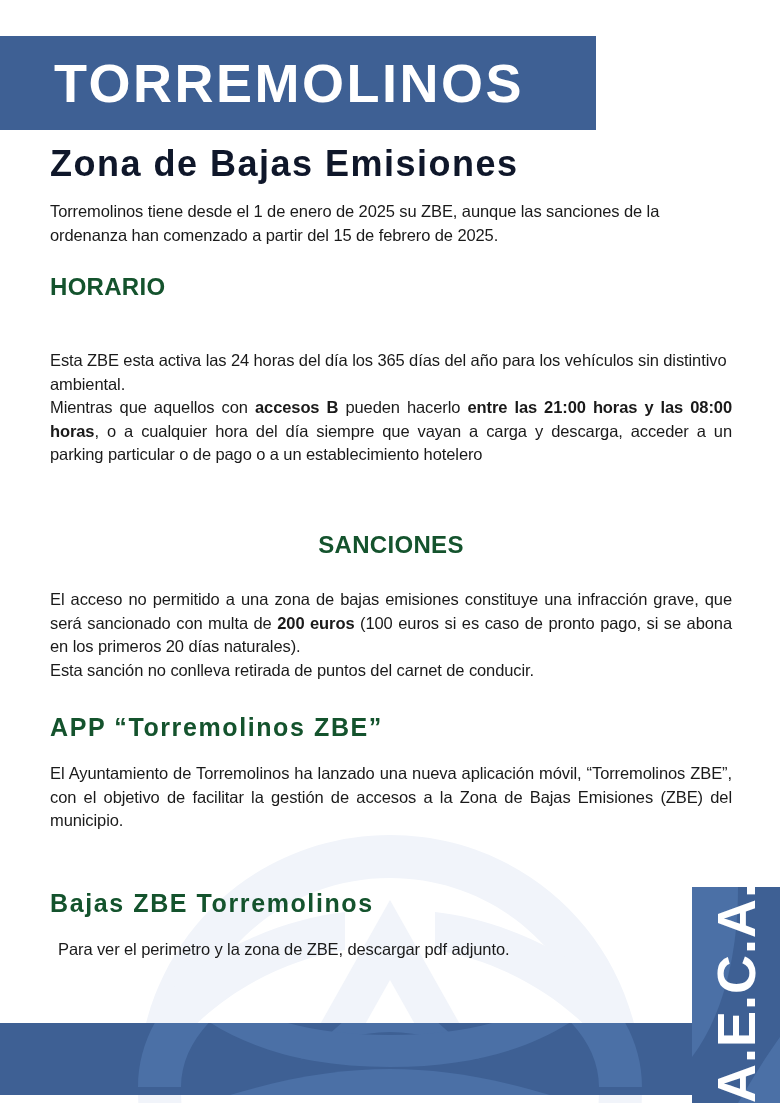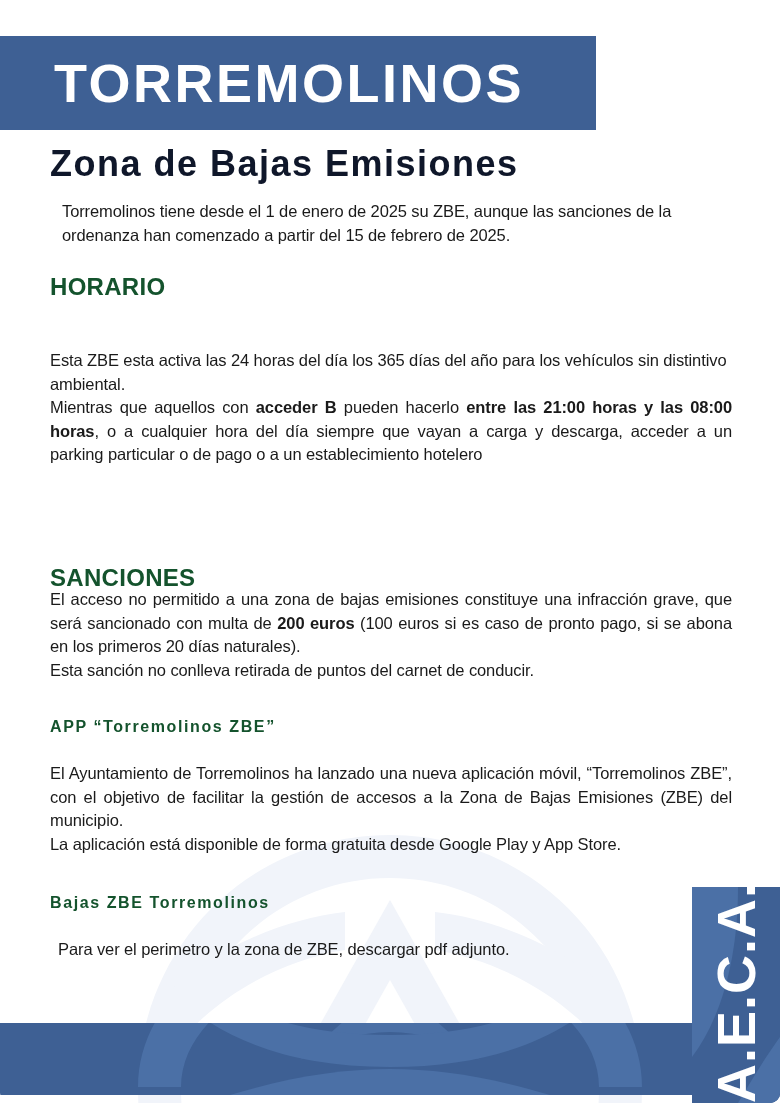--- a/index.html
+++ b/index.html
@@ -9,21 +9,20 @@
   }
   body {
     font-family: "Liberation Sans", sans-serif;
   }
   #page {
     position: relative;
     width: 780px;
     height: 1103px;
     background: #ffffff;
     overflow: hidden;
-    border-radius: 10px;
   }
 
   
   #watermark {
     position: absolute;
     left: 0;
     top: 0;
     width: 780px;
     height: 1103px;
     pointer-events: none;
@@ -148,21 +147,21 @@
 
   h2.section {
     margin: 0;
     color: #14532d;
     font-weight: bold;
     font-size: 24px;
     line-height: 30px;
     letter-spacing: 0.3px;
     white-space: nowrap;
   }
-  h2.section.spaced { letter-spacing: 1.6px; font-size: 16px; }
+  h2.section.spaced { letter-spacing: 1.6px; font-size: 25px; }
 </style>
 </head>
 <body>
 
 <div id="page">
 
   <svg id="watermark" viewBox="0 0 780 1103" preserveAspectRatio="none" aria-hidden="true">
     <defs>
       <clipPath id="pageClip">
           <rect x="0" y="0" width="780" height="1103"></rect>
@@ -196,49 +195,48 @@
     </g>
   </svg>
 
   <div id="header-bar"></div>
   <div id="header-title">TORREMOLINOS</div>
 
   <div id="content">
 
     <div class="subtitle">Zona de Bajas Emisiones</div>
 
-    <div class="block" style="top:200px;margin-left:12px;">
+    <div class="block" style="top:200px;">
       <p class="para nojust">Torremolinos tiene desde el 1 de enero de 2025 su ZBE, aunque las sanciones de la ordenanza han comenzado a partir del 15 de febrero de 2025.</p>
     </div>
 
     <div class="block" style="top:272px;">
       <h2 class="section">HORARIO</h2>
     </div>
 
     <div class="block" style="top:312px;margin-top:37px;">
       <p class="para nojust">Esta ZBE esta activa las 24 horas del día los 365 días del año para los vehículos sin distintivo ambiental.</p>
-      <p class="para"><span>Mientras que aquellos con </span><b>acceder B</b><span> pueden hacerlo </span><b>entre las 21:00 horas y las 08:00 horas</b><span>, o a cualquier hora del día siempre que vayan a carga y descarga, acceder a un parking particular o de pago o a un establecimiento hotelero</span></p>
-    </div>
-
-    <div class="block" style="top:563px;">
+      <p class="para"><span>Mientras que aquellos con </span><b>accesos B</b><span> pueden hacerlo </span><b>entre las 21:00 horas y las 08:00 horas</b><span>, o a cualquier hora del día siempre que vayan a carga y descarga, acceder a un parking particular o de pago o a un establecimiento hotelero</span></p>
+    </div>
+
+    <div class="block" style="top:530px;text-align:center;">
       <h2 class="section">SANCIONES</h2>
     </div>
 
     <div class="block" style="top:588px;">
       <p class="para"><span>El acceso no permitido a una zona de bajas emisiones constituye una infracción grave, que será sancionado con multa de </span><b>200 euros</b><span> (100 euros si es caso de pronto pago, si se abona en los primeros 20 días naturales).</span></p>
       <p class="para nojust">Esta sanción no conlleva retirada de puntos del carnet de conducir.</p>
     </div>
 
     <div class="block" style="top:712px;">
       <h2 class="section spaced">APP “Torremolinos ZBE”</h2>
     </div>
 
     <div class="block" style="top:762px;">
       <p class="para">El Ayuntamiento de Torremolinos ha lanzado una nueva aplicación móvil, “Torremolinos ZBE”, con el objetivo de facilitar la gestión de accesos a la Zona de Bajas Emisiones (ZBE) del municipio.</p>
-      <p class="para nojust">La aplicación está disponible de forma gratuita desde Google Play y App Store.</p>
     </div>
 
     <div class="block" style="top:888px;">
       <h2 class="section spaced">Bajas ZBE Torremolinos</h2>
     </div>
 
     <div class="block" style="top:938px; left:58px;">
       <p class="para nojust">Para ver el perimetro y la zona de ZBE, descargar pdf adjunto.</p>
     </div>
 

